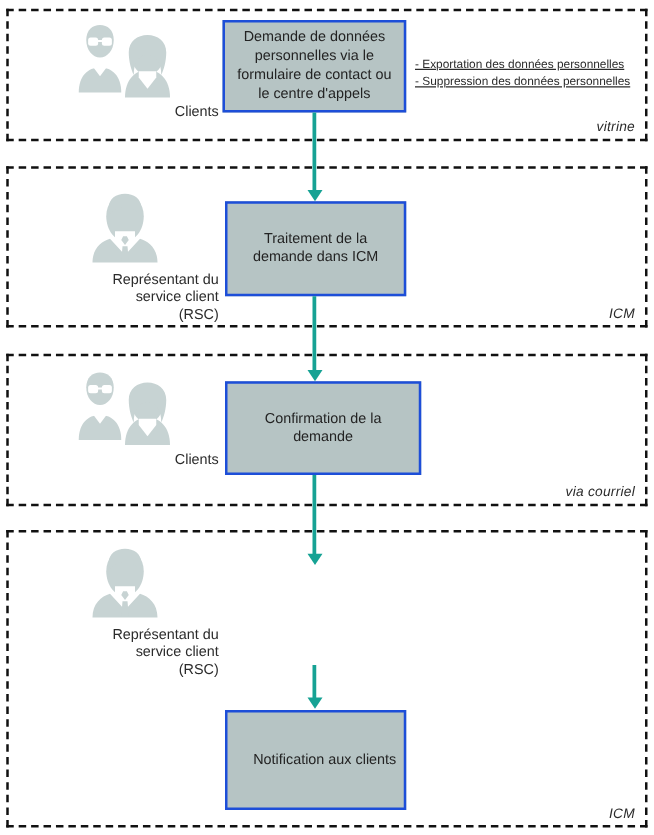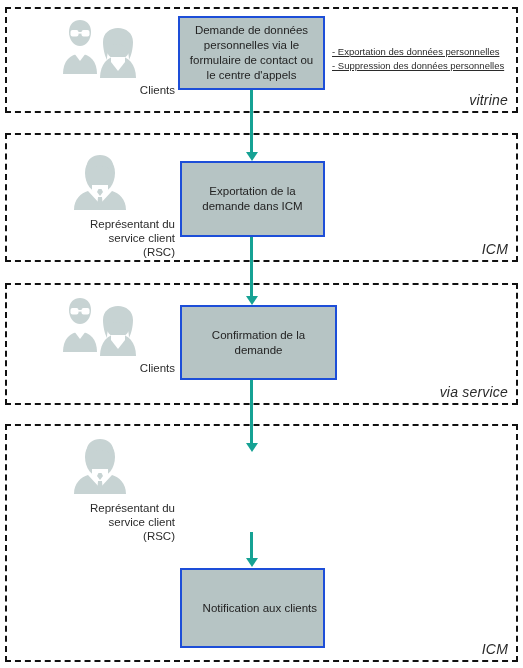--- a/index.html
+++ b/index.html
@@ -25,21 +25,21 @@
     left: 5px;
     width: 513px;
     box-sizing: border-box;
     border: 2px dashed #111111;
   }
   .lane-label {
     position: absolute;
     right: 8px;
     bottom: 3px;
     font-style: italic;
-    font-size: 14px;
+    font-size: 11px;
     color: #2b2b2b;
     letter-spacing: 0.2px;
   }
 
   
   .actor {
     position: absolute;
     width: 150px;
     text-align: right;
   }
@@ -166,29 +166,29 @@
         <path d="M33 40 L36 44 L39 40 L37.5 37 L34.5 37 Z"></path>
         <path d="M34 45 L38 45 L39 57 L33 57 Z"></path>
       </g>
     </svg>
     <div class="actor-caption">Représentant du
 service client
 (RSC)</div>
   </div>
 
   <div class="pbox" style="left:180px; top:161px; width:145px; height:76px;">
-    <span class="pbox-label">Exportation de la
+    <span class="pbox-label">Traitement de la
 demande dans ICM</span>
   </div>
 
   <div class="conn" style="left:250px; top:237px; height:62px;"></div>
   <div class="arrowhead" style="left:245.5px; top:296px;"></div>
 
   <div class="lane" style="top:283px; height:122px;">
-    <span class="lane-label">via service</span>
+    <span class="lane-label">via courriel</span>
   </div>
 
   <div class="actor" style="left:25px; top:296px;">
     <svg class="actor-icon" width="86" height="62" viewBox="0 0 86 62">
       <g fill="#c7d3d3">
         <path d="M34 14c0 8-5 14-11 14S12 22 12 14 17 2 23 2s11 4 11 12z"></path>
         <path d="M6 56c0-13 7-20 17-20s17 7 17 20z"></path>
       </g>
       <g fill="#ffffff">
         <rect x="13.5" y="12" width="8" height="6.5" rx="2"></rect>

